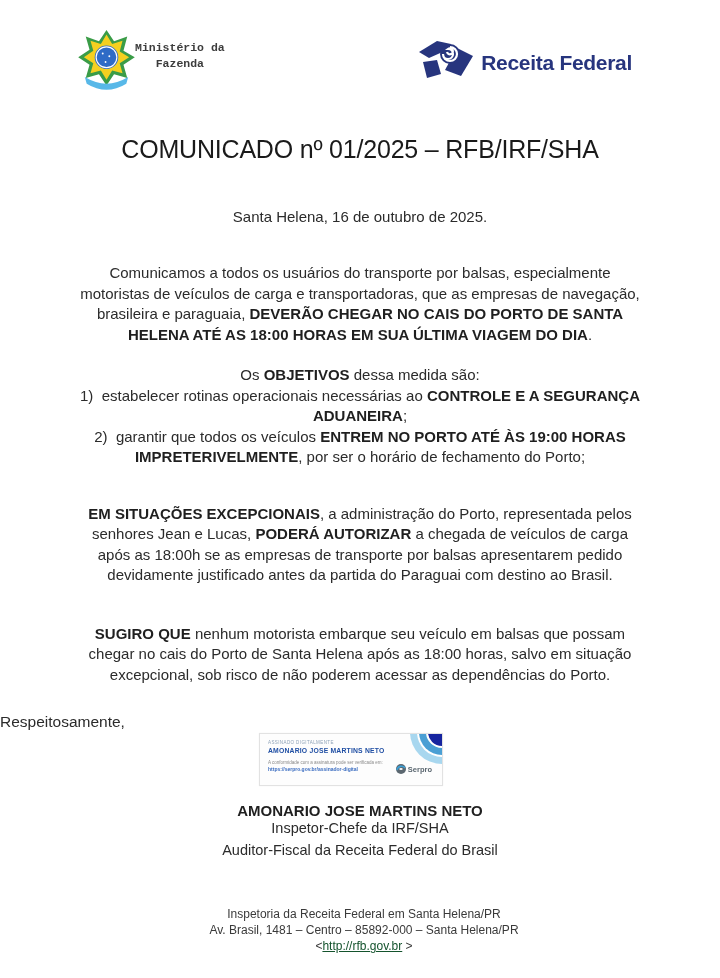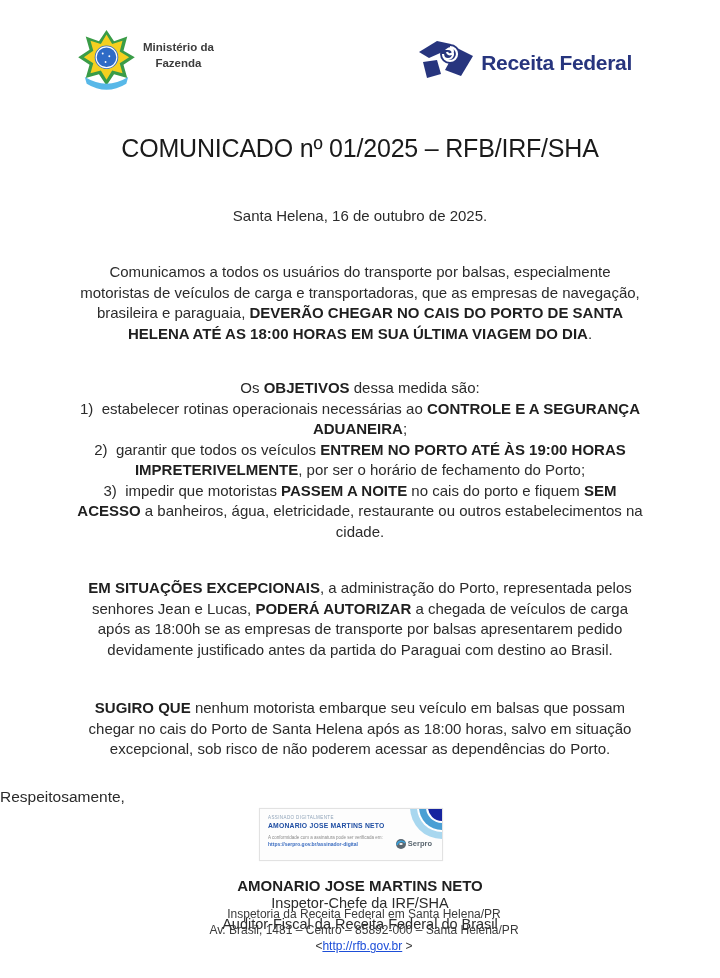--- a/index.html
+++ b/index.html
@@ -5,35 +5,35 @@
   * { margin:0; padding:0; box-sizing:border-box; }
   html,body { background:#ffffff; }
   body { font-family:"Liberation Sans", sans-serif; color:#262626; }
   .page {
     position:relative; width:720px; height:978px; margin:0 auto;
     background:#ffffff; overflow:hidden;
   }
   
   .header { display:flex; justify-content:space-between; align-items:flex-start;
     padding:28px 88px 0 78px; }
-  .ministry { display:flex; align-items:flex-start; gap:8px; }
+  .ministry { display:flex; align-items:flex-start; gap:0;font-family:Liberation Mono, monospace; }
   .ministry-label { font-size:11.5px; font-weight:bold; color:#3c3c3c;
     text-align:center; line-height:1.35; margin-top:12px; }
   .rf-brand { display:flex; align-items:center; gap:6px; margin-top:8px; }
   .rf-wordmark { font-size:21px; font-weight:bold; color:#27357e; letter-spacing:-0.3px; }
   
   .title { text-align:center; font-size:25px; font-weight:normal; color:#1a1a1a;
     margin-top:36px; letter-spacing:-0.2px; }
   .date-line { text-align:center; font-size:15px; margin-top:44px; color:#2b2b2b; }
   
   .body-text { width:568px; margin:0 auto; }
   .para { text-align:center; font-size:15px; line-height:20.5px; color:#2b2b2b; }
   .para b { color:#1f1f1f; }
   .p1 { margin-top:38px; }
-  .objectives { margin-top:34px; }
+  .objectives { margin-top:20px; }
   .p3 { margin-top:36px; }
   .p4 { margin-top:38px; }
   
   .closing { text-align:left; font-size:15.5px; margin-top:28px; color:#2b2b2b; }
   .stamp-wrap { display:flex; justify-content:center; margin-top:2px; }
   .stamp {
     position:relative; width:184px; height:53px; background:#fdfdfd;
     border:1px solid #e2e2e2; margin-left:-18px; padding:6px 8px 5px 8px;
     overflow:hidden; box-shadow:0 0 1px rgba(0,0,0,0.08);
   }
@@ -45,21 +45,21 @@
   .serpro { position:absolute; right:10px; bottom:7px; display:flex; align-items:center; gap:2px; }
   .serpro-text { font-size:7.5px; font-weight:bold; color:#5b6770; }
   
   .sig-block { text-align:center; margin-top:16px; }
   .sig-name { font-size:15px; font-weight:bold; color:#1f1f1f; }
   .sig-role { font-size:14.5px; color:#2b2b2b; line-height:18.5px; }
   .sig-role-first { margin-top:3px; }
   
   .footer { position:absolute; left:8px; right:0; bottom:24px; text-align:center;
     font-size:12px; line-height:16px; color:#3a3a3a; }
-  .footer a { color:#1d4ed8; text-decoration:underline; }
+  .footer a { color:#14532d; text-decoration:underline; }
   .footer .bracket { color:#3a3a3a; text-decoration:none; }
 </style>
 </head>
 <body>
 
 <div class="page">
 
   <div class="header">
     <div class="ministry">
       <span>
@@ -98,21 +98,20 @@
   <div class="title">COMUNICADO nº 01/2025 – RFB/IRF/SHA</div>
   <div class="date-line">Santa Helena, 16 de outubro de 2025.</div>
 
   <div class="body-text">
     <p class="para p1"><span>Comunicamos a todos os usuários do transporte por balsas, especialmente motoristas de veículos de carga e transportadoras, que as empresas de navegação, brasileira e paraguaia, </span><b>DEVERÃO CHEGAR NO CAIS DO PORTO DE SANTA HELENA ATÉ AS 18:00 HORAS EM SUA ÚLTIMA VIAGEM DO DIA</b><span>.</span></p>
 
     <div class="objectives">
       <p class="para"><span>Os </span><b>OBJETIVOS</b><span> dessa medida são:</span></p>
       <p class="para"><span>1)&nbsp;&nbsp;estabelecer rotinas operacionais necessárias ao </span><b>CONTROLE E A SEGURANÇA ADUANEIRA</b><span>;</span></p>
       <p class="para"><span>2)&nbsp;&nbsp;garantir que todos os veículos </span><b>ENTREM NO PORTO ATÉ ÀS 19:00 HORAS IMPRETERIVELMENTE</b><span>, por ser o horário de fechamento do Porto;</span></p>
-      <p class="para"><span>3)&nbsp;&nbsp;impedir que motoristas </span><b>PASSEM A NOITE</b><span> no cais do porto e fiquem </span><b>SEM ACESSO</b><span> a banheiros, água, eletricidade, restaurante ou outros estabelecimentos na cidade.</span></p>
     </div>
 
     <p class="para p3"><b>EM SITUAÇÕES EXCEPCIONAIS</b><span>, a administração do Porto, representada pelos senhores Jean e Lucas, </span><b>PODERÁ AUTORIZAR</b><span> a chegada de veículos de carga após as 18:00h se as empresas de transporte por balsas apresentarem pedido devidamente justificado antes da partida do Paraguai com destino ao Brasil.</span></p>
     <p class="para p4"><b>SUGIRO QUE</b><span> nenhum motorista embarque seu veículo em balsas que possam chegar no cais do Porto de Santa Helena após as 18:00 horas, salvo em situação excepcional, sob risco de não poderem acessar as dependências do Porto.</span></p>
   </div>
 
   <div class="closing">Respeitosamente,</div>
 
   <div class="stamp-wrap">
     <div class="stamp">

